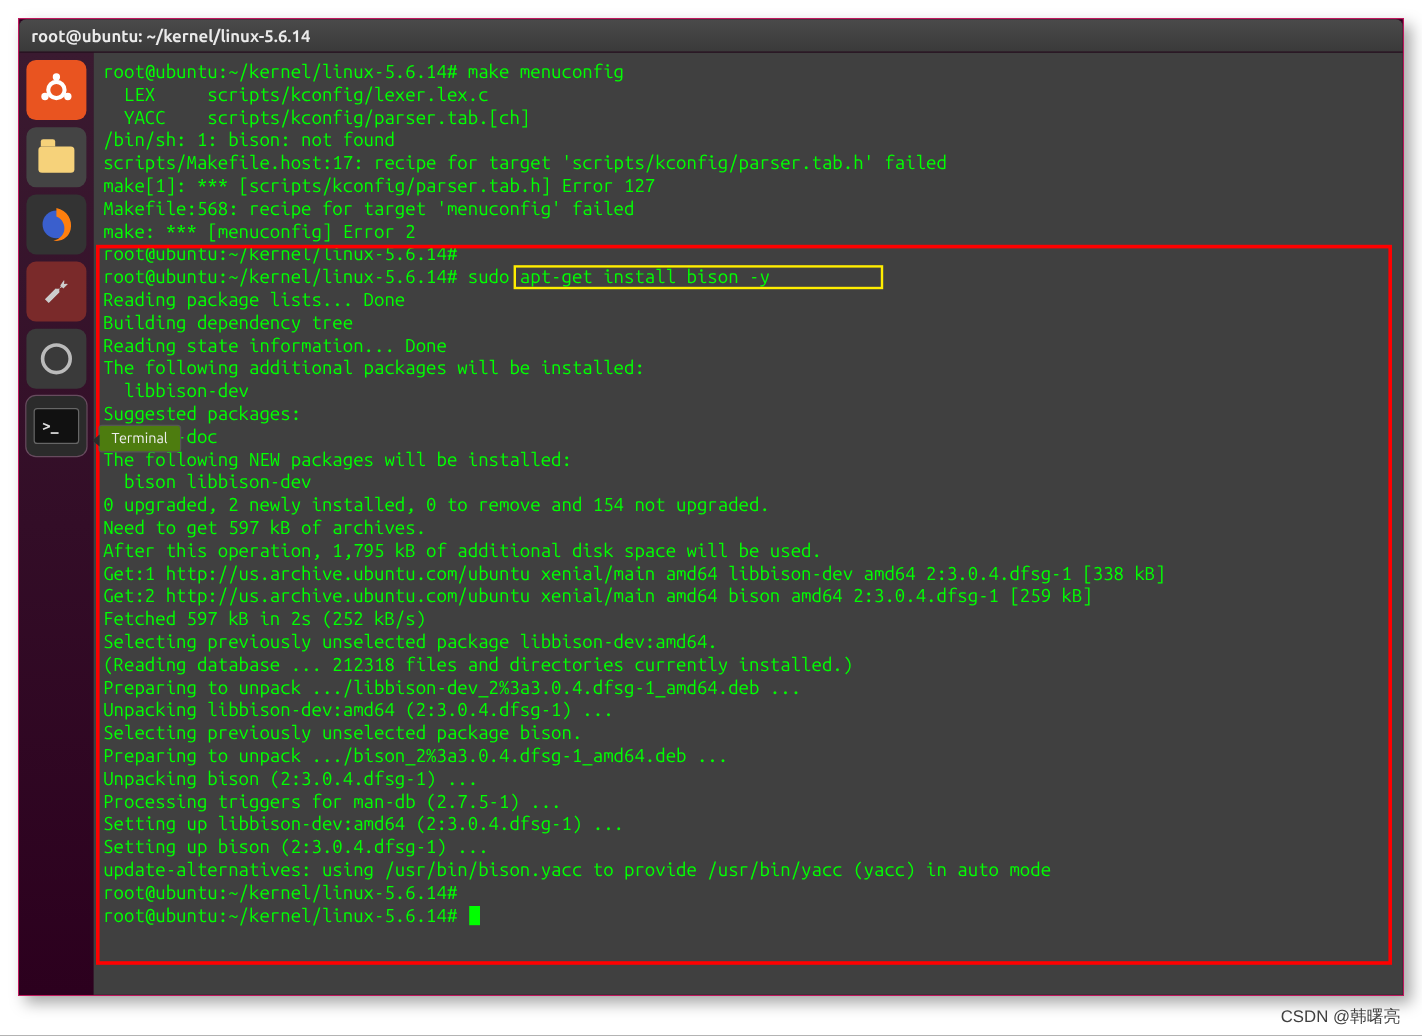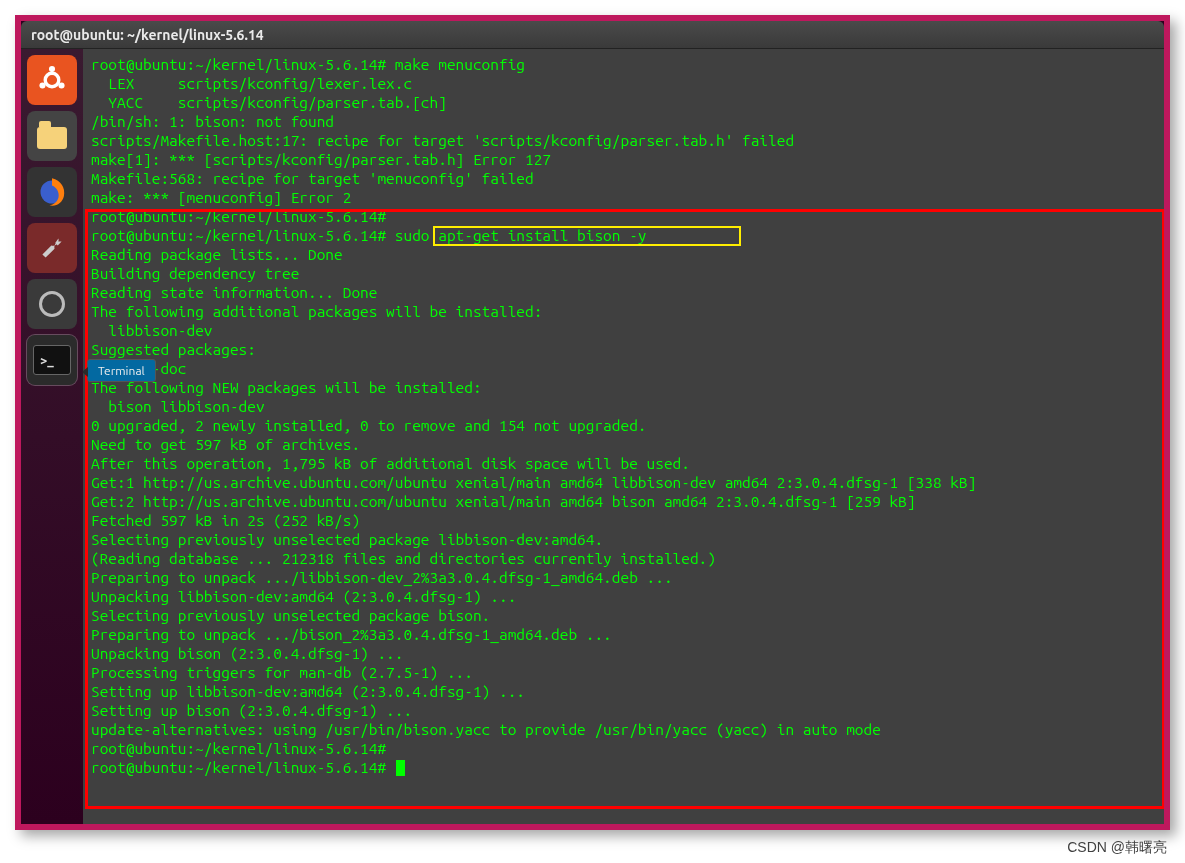--- a/index.html
+++ b/index.html
@@ -10,21 +10,21 @@
     width: 1185px;
     height: 863px;
     position: relative;
     overflow: hidden;
   }
   .canvas {
     position: absolute;
     left: 15px; top: 15px;
     width: 1155px; height: 815px;
     background: #2c001e;
-    border: 6px solid #be185d;
+    border: 1px solid #be185d;
     box-shadow: 6px 6px 12px rgba(0,0,0,0.35);
   }
   .titlebar {
     height: 28px;
     background: linear-gradient(#4a4a4a,#3a3a3a);
     border-bottom: 1px solid #222;
     display: flex;
     align-items: center;
     padding: 0 10px;
     border-radius: 6px 6px 0 0;
@@ -56,21 +56,21 @@
     border-radius: 8px;
     display: flex;
     align-items: center;
     justify-content: center;
     font-family: Ubuntu, Arial, sans-serif;
   }
   .launcher-item.active { box-shadow: 0 0 0 1px rgba(255,255,255,0.25); }
   .tooltip {
     position: absolute;
     left: 66px; top: 310px;
-    background: #0369a1;
+    background: #4d7c0f;
     color: #eee;
     font-family: Ubuntu, Arial, sans-serif;
     font-size: 12px;
     padding: 4px 10px;
     border-radius: 3px;
     border: 1px solid #555;
     z-index: 50;
   }
   .tooltip::before {
     content: "";

